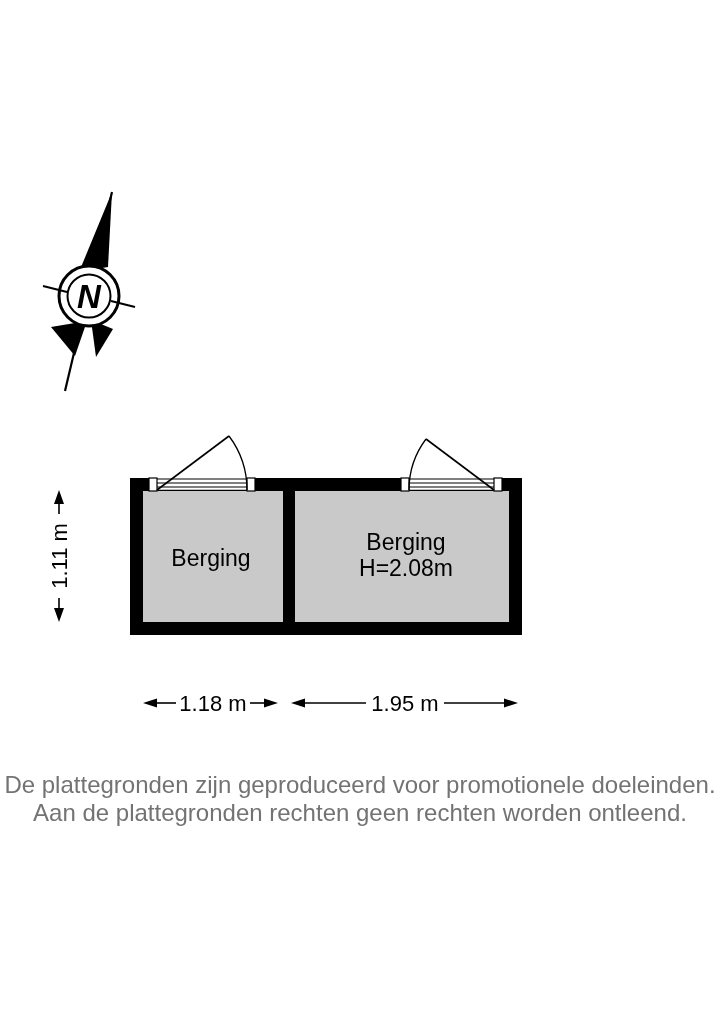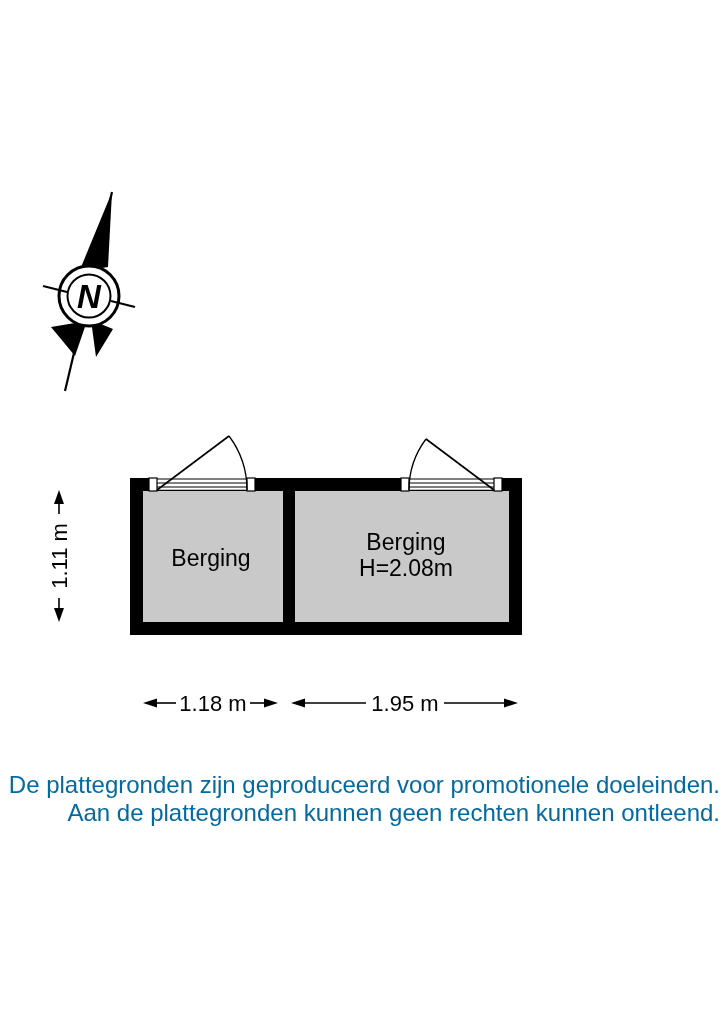--- a/index.html
+++ b/index.html
@@ -3,22 +3,22 @@
 <meta charset="utf-8">
 <style>
   html,body{margin:0;padding:0;background:#ffffff;}
   #page{position:relative;width:720px;height:1017px;background:#ffffff;overflow:hidden;
         font-family:"Liberation Sans",sans-serif;}
   #plan-svg{position:absolute;left:0;top:0;}
   svg text{font-family:"Liberation Sans",sans-serif;fill:#000000;}
   .room-label{font-size:23px;}
   .dim-label{font-size:22px;}
   .compass-n{font-size:33px;font-weight:bold;font-style:italic;}
-  #disclaimer{position:absolute;left:0;top:771px;width:720px;text-align:right;
-              font-size:24px;line-height:28px;color:#0369a1;}
+  #disclaimer{position:absolute;left:0;top:771px;width:720px;text-align:center;
+              font-size:24px;line-height:28px;color:#737373;}
 </style>
 </head>
 <body>
 
 <div id="page">
 
   <svg id="plan-svg" width="720" height="760" viewBox="0 0 720 760">
 
     <g>
       <line x1="65" y1="391" x2="112" y2="192" stroke="#000" stroke-width="2.2"></line>
@@ -88,16 +88,16 @@
       <polygon points="291,703 305,698.5 305,707.5" fill="#000"></polygon>
       <line x1="298" y1="703" x2="366" y2="703" stroke="#000" stroke-width="1.6"></line>
       <text class="dim-label" x="405" y="711" text-anchor="middle">1.95 m</text>
       <line x1="444" y1="703" x2="511" y2="703" stroke="#000" stroke-width="1.6"></line>
       <polygon points="518,703 504,698.5 504,707.5" fill="#000"></polygon>
     </g>
   </svg>
 
   <div id="disclaimer">
     <div>De plattegronden zijn geproduceerd voor promotionele doeleinden.</div>
-    <div>Aan de plattegronden kunnen geen rechten kunnen ontleend.</div>
+    <div>Aan de plattegronden rechten geen rechten worden ontleend.</div>
   </div>
 
 </div>
 
 </body></html>

